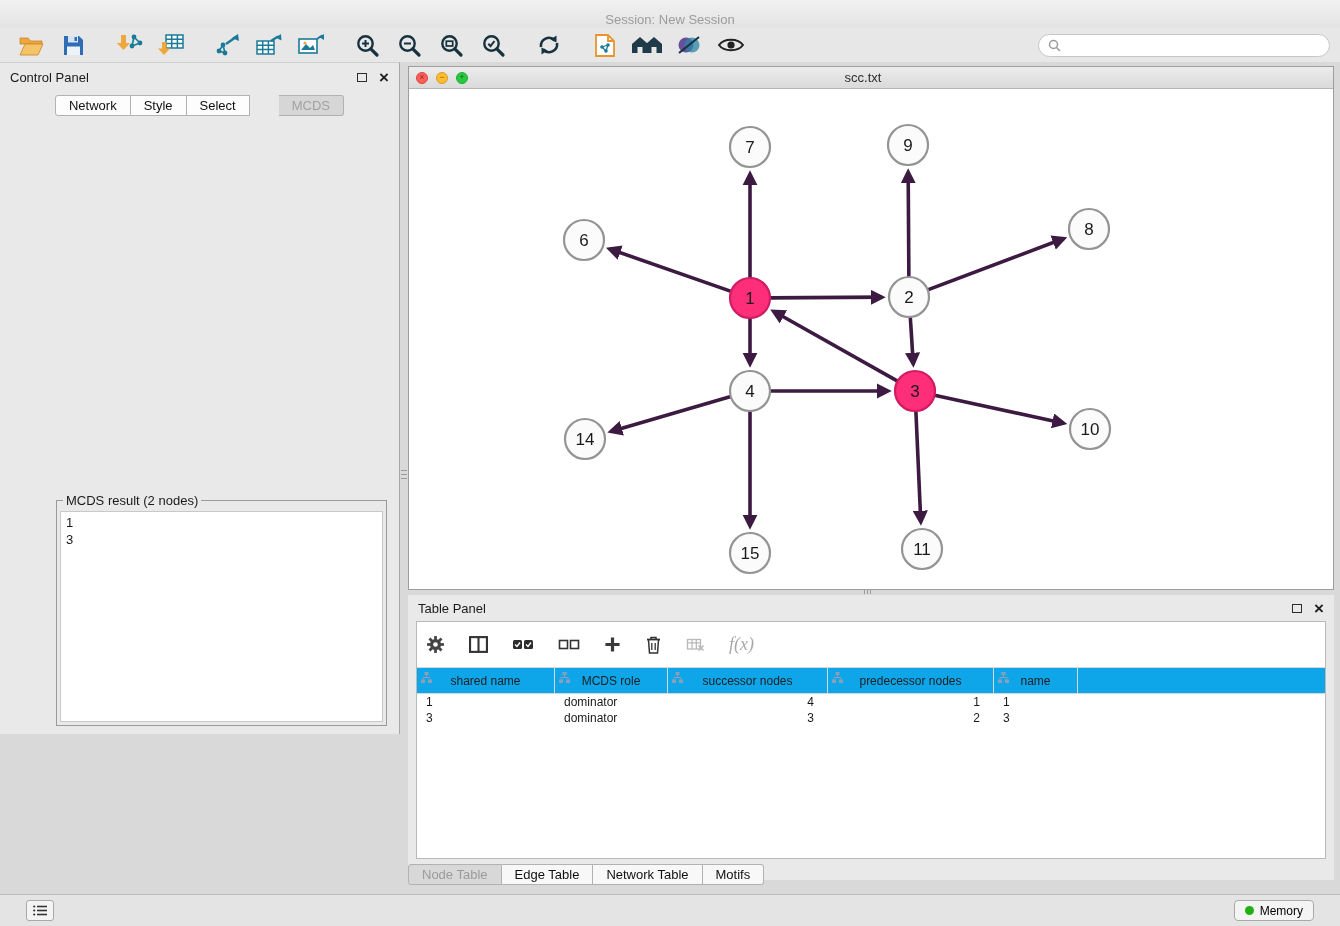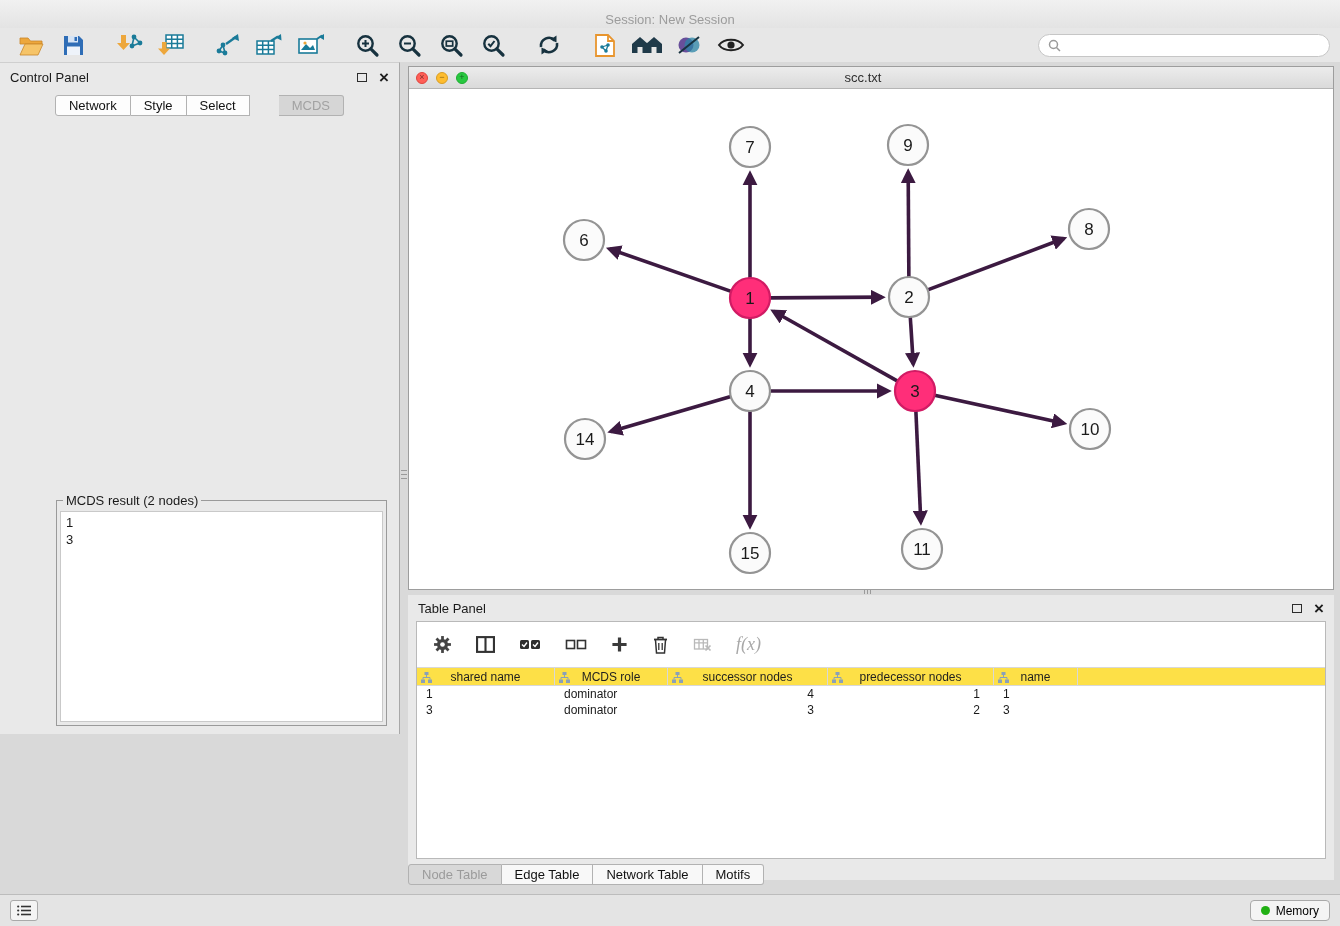--- a/index.html
+++ b/index.html
@@ -47,38 +47,38 @@
   #graph-svg text{font-family:"Liberation Sans",sans-serif;}
 
   .v-grip{position:absolute;left:401px;top:462px;width:6px;height:24px;display:flex;flex-direction:column;justify-content:center;gap:3px;}
   .v-grip i{display:block;height:1px;background:#9a9a9a;}
   .h-grip{position:absolute;left:860px;top:589px;width:14px;height:5px;display:flex;justify-content:center;gap:2px;align-items:center;}
   .h-grip i{display:block;width:1px;height:4px;background:#9a9a9a;}
 
   .table-panel{position:absolute;left:408px;top:595px;width:926px;height:285px;background:#e9e9e9;}
   .tp-header{height:26px;display:flex;align-items:center;padding:0 10px;font-size:13px;}
   .tp-box{position:absolute;left:8px;right:8px;top:26px;height:238px;background:#fff;border:1px solid #b9b9b9;overflow:hidden;}
-  .tp-toolbar{height:45px;display:flex;align-items:center;padding:0 16px;gap:24px;}
+  .tp-toolbar{height:45px;display:flex;align-items:center;padding:0 9px;gap:24px;}
   .tp-tool{display:flex;align-items:center;justify-content:center;background:none;border:none;cursor:default;}
   .fx{font-family:"Liberation Serif",serif;font-style:italic;color:#a8a8a8;font-size:18px;}
-  .tbl-head{display:flex;height:19px;background:#fde047;border-top:1px solid #d8d8d8;border-bottom:1px solid #d8d8d8;}
+  .tbl-head{display:flex;height:27px;background:#0ea5e9;border-top:1px solid #d8d8d8;border-bottom:1px solid #d8d8d8;}
   .th{display:flex;align-items:center;justify-content:center;font-size:12px;color:#1f1f1f;border-right:1px solid #d8d8d8;position:relative;flex:none;}
   .th svg{position:absolute;left:4px;top:4px;}
   .th.fill{flex:1;border-right:none;}
   .c0{width:138px}.c1{width:113px}.c2{width:160px}.c3{width:166px}.c4{width:84px}
   .tr{display:flex;height:16px;align-items:center;}
   .td{font-size:12px;padding:0 9px;flex:none;overflow:hidden;}
   .td.c2,.td.c3{text-align:right;padding-right:14px;}
   .tp-tabs{position:absolute;left:0;right:0;top:269px;display:flex;justify-content:flex-start;}
   .tp-tab{font-size:13px;height:21px;padding:0 13px;display:flex;align-items:center;background:#f8f8f8;border:1px solid #b2b2b2;border-left:none;color:#111;}
   .tp-tab:first-child{border-left:1px solid #b2b2b2;border-radius:3px 0 0 3px;}
   .tp-tab:last-child{border-radius:0 3px 3px 0;}
   .tp-tab.active{background:#d8d8d8;color:#9b9b9b;}
 
-  .statusbar{position:absolute;left:0;right:0;bottom:0;height:32px;background:#e4e4e4;border-top:1px solid #bcbcbc;display:flex;align-items:center;padding:0 10px;}
+  .statusbar{position:absolute;left:0;right:0;bottom:0;height:32px;background:#e4e4e4;border-top:1px solid #bcbcbc;display:flex;align-items:center;padding:0 26px;}
   .sb-left-btn{width:28px;height:21px;border:1px solid #a9a9a9;border-radius:3px;background:#f4f4f4;display:flex;align-items:center;justify-content:center;cursor:default;}
   .memory-btn{margin-left:auto;height:21px;border:1px solid #a9a9a9;border-radius:4px;background:#f4f4f4;display:flex;align-items:center;gap:6px;padding:0 10px;font-size:12px;font-family:"Liberation Sans",sans-serif;cursor:default;}
   .memdot{width:9px;height:9px;border-radius:50%;background:#21b014;}
 </style>
 </head>
 <body>
 
 <div class="titlebar">
   <span>Session: New Session</span>
 </div>

